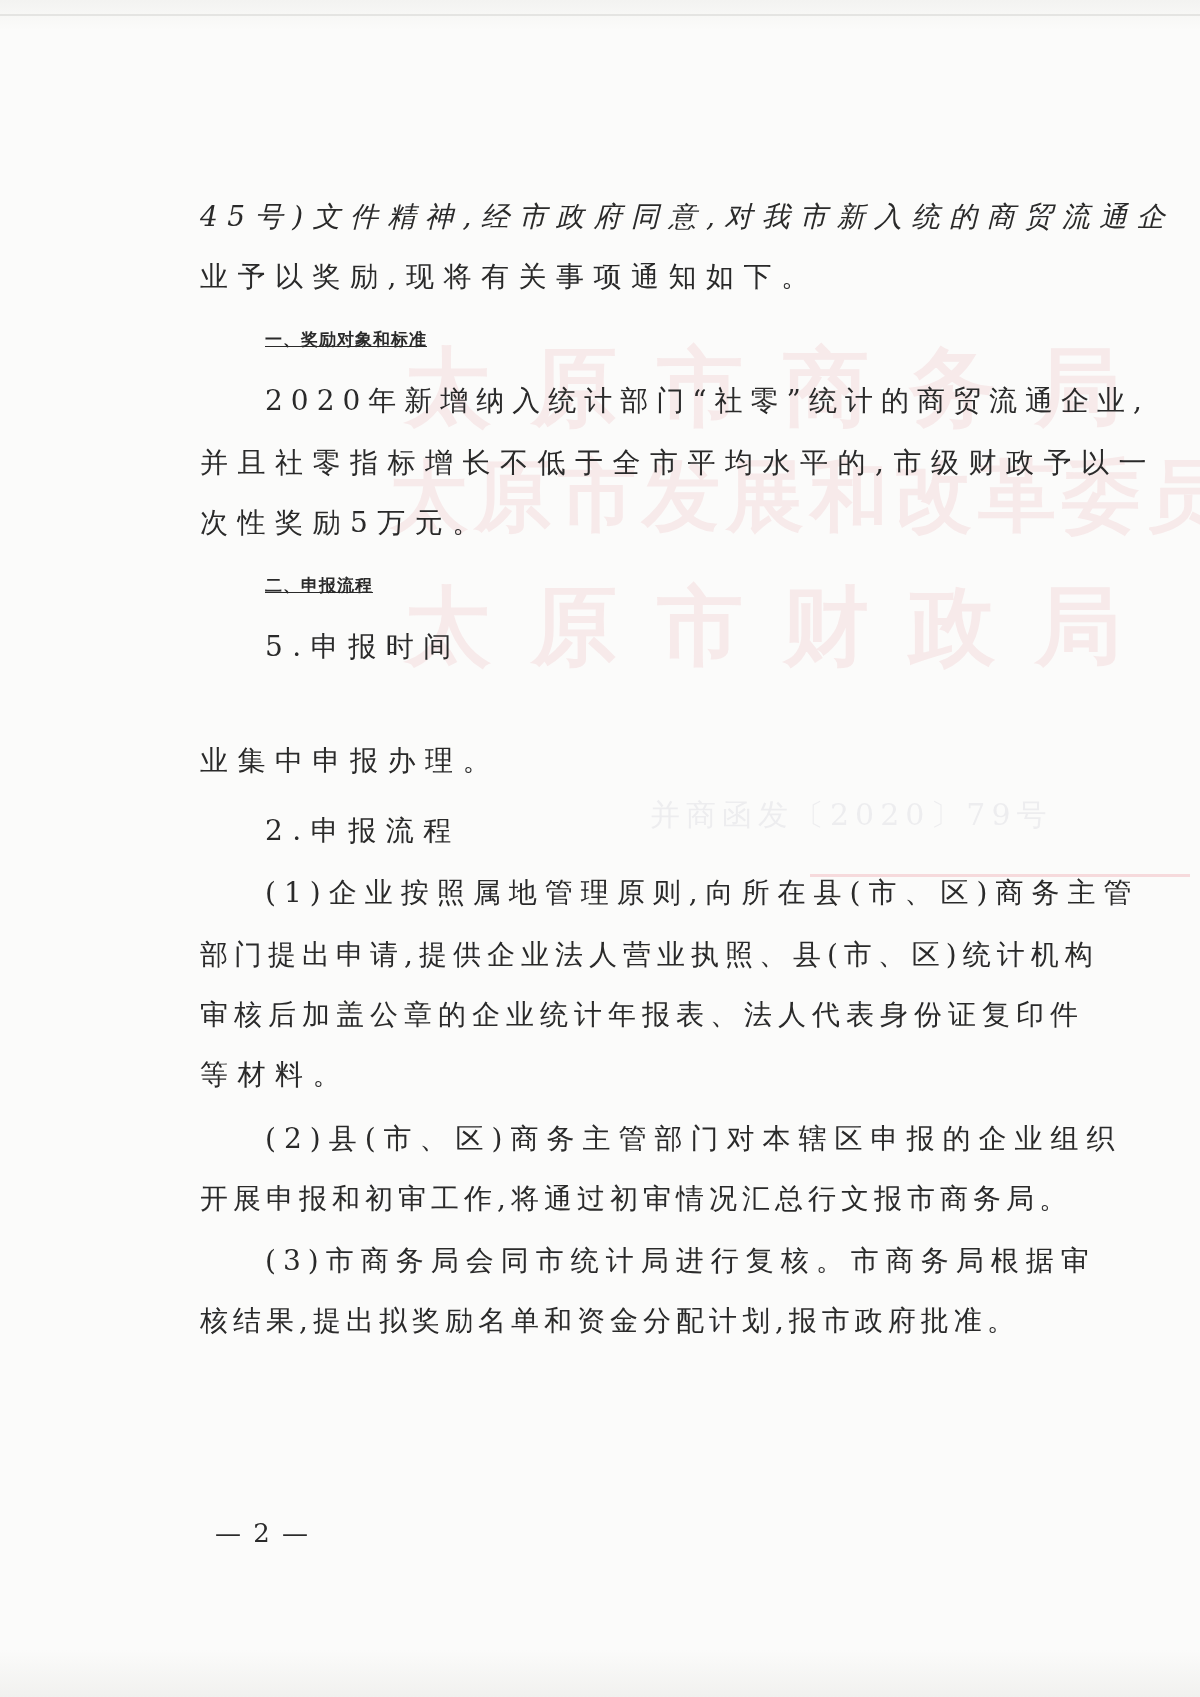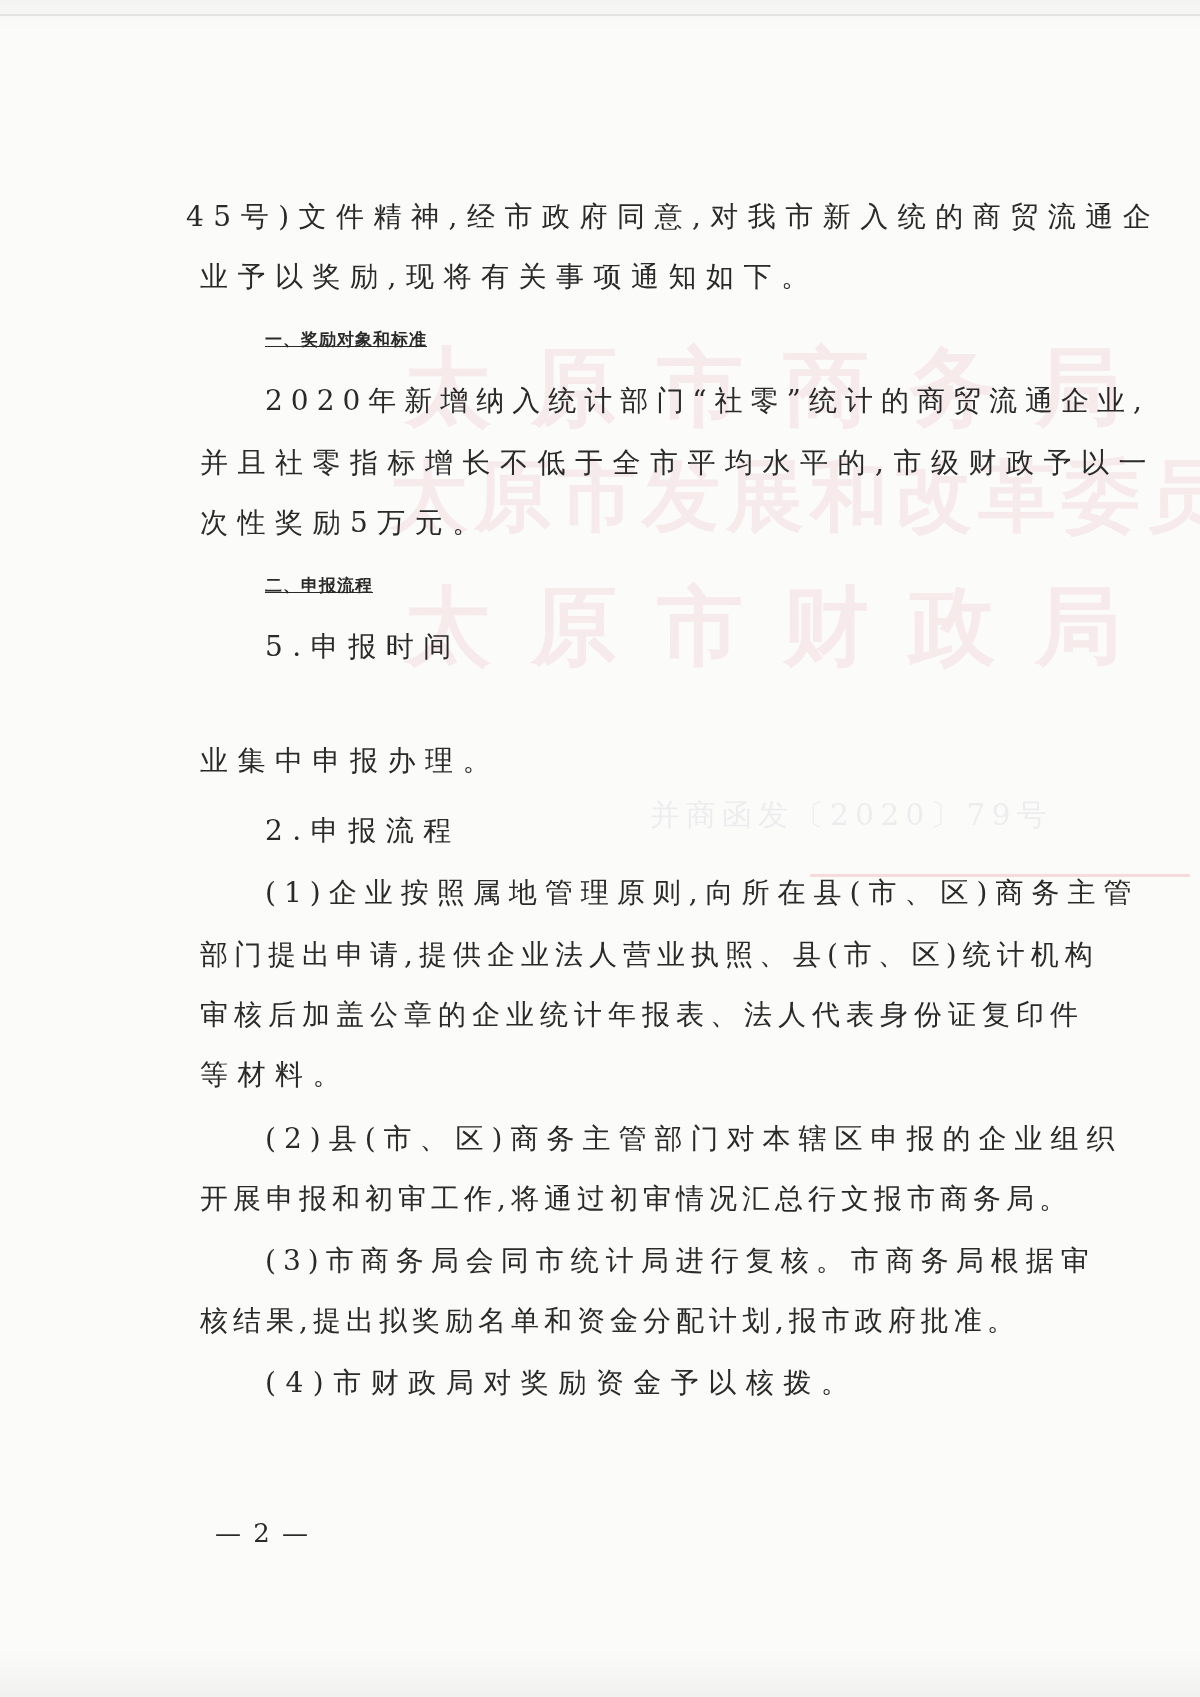--- a/index.html
+++ b/index.html
@@ -33,34 +33,33 @@
 
 <div class="page">
   <div class="top-edge"></div>
 
   <div class="bleed" style="left:405px;top:330px;font-size:86px;letter-spacing:40px;">太原市商务局</div>
   <div class="bleed" style="left:390px;top:445px;font-size:78px;letter-spacing:6px;">太原市发展和改革委员会文件</div>
   <div class="bleed" style="left:405px;top:569px;font-size:86px;letter-spacing:40px;">太原市财政局</div>
   <div class="bleed-grey" style="left:650px;top:795px;font-size:30px;letter-spacing:6px;">并商函发〔2020〕79号</div>
   <div class="bleed-line"></div>
 
-  <div class="line" style="top:200px;left:186px;">45号)文件精神,经市政府同意,对我市新入统的商贸流通企</div>
+  <div class="line" style="top:200px;left:200px;font-style:italic;">45号)文件精神,经市政府同意,对我市新入统的商贸流通企</div>
   <div class="line" style="top:260px;left:200px;text-align:right;">业予以奖励,现将有关事项通知如下。</div>
   <div class="line heading" style="top:322px;left:265px;">一、奖励对象和标准</div>
   <div class="line" style="top:384px;left:265px;letter-spacing:8px;">2020年新增纳入统计部门“社零”统计的商贸流通企业,</div>
   <div class="line" style="top:446px;left:200px;">并且社零指标增长不低于全市平均水平的,市级财政予以一</div>
   <div class="line" style="top:506px;left:200px;">次性奖励5万元。</div>
   <div class="line heading" style="top:568px;left:265px;">二、申报流程</div>
   <div class="line" style="top:630px;left:265px;">5.申报时间</div>
   <div class="line" style="top:744px;left:200px;">业集中申报办理。</div>
   <div class="line" style="top:814px;left:265px;">2.申报流程</div>
   <div class="line" style="top:876px;left:265px;letter-spacing:8px;">(1)企业按照属地管理原则,向所在县(市、区)商务主管</div>
   <div class="line" style="top:938px;left:200px;letter-spacing:6px;">部门提出申请,提供企业法人营业执照、县(市、区)统计机构</div>
   <div class="line" style="top:998px;left:200px;letter-spacing:6px;">审核后加盖公章的企业统计年报表、法人代表身份证复印件</div>
   <div class="line" style="top:1058px;left:200px;">等材料。</div>
   <div class="line" style="top:1122px;left:265px;letter-spacing:8px;">(2)县(市、区)商务主管部门对本辖区申报的企业组织</div>
   <div class="line" style="top:1182px;left:200px;letter-spacing:5px;">开展申报和初审工作,将通过初审情况汇总行文报市商务局。</div>
   <div class="line" style="top:1244px;left:265px;letter-spacing:7px;">(3)市商务局会同市统计局进行复核。市商务局根据审</div>
   <div class="line" style="top:1304px;left:200px;letter-spacing:5px;">核结果,提出拟奖励名单和资金分配计划,报市政府批准。</div>
-  <div class="line" style="top:1366px;left:265px;">(4)市财政局对奖励资金予以核拨。</div>
 
   <div class="page-no">— 2 —</div>
 </div>
 
 </body></html>

